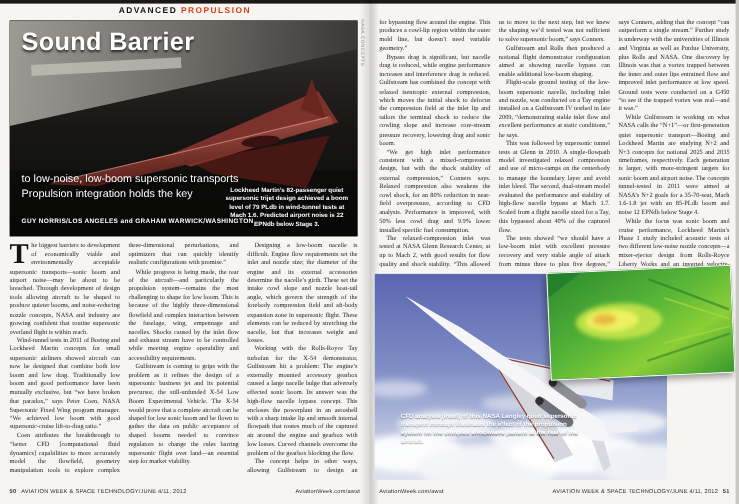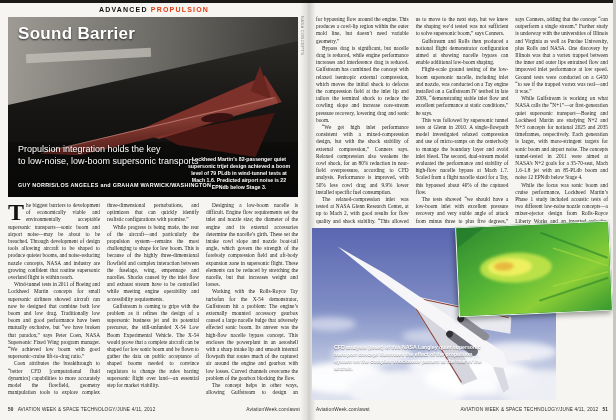--- a/index.html
+++ b/index.html
@@ -12,21 +12,21 @@
   .page{position:absolute;top:0;height:420px;width:308px;}
   .page-left{left:0;}
   .page-right{left:308px;}
 
   .kicker{position:absolute;left:0;top:6px;width:308px;text-align:center;
           font-size:7px;font-weight:bold;letter-spacing:1.2px;color:#111;}
   .kicker .accent{color:#e03c12;}
 
   .hero{position:absolute;left:8px;top:17px;width:290px;height:180px;overflow:hidden;background:#111;}
   .hero svg{position:absolute;left:0;top:0;}
-  .hero-title{position:absolute;left:10px;top:7px;color:#fff;font-size:17px;font-weight:bold;
+  .hero-title{position:absolute;left:10px;top:7px;color:#fff;font-size:21px;font-weight:bold;
               letter-spacing:.3px;text-shadow:0 1px 2px rgba(0,0,0,.7);}
   .standfirst{position:absolute;left:10px;bottom:30px;color:#fff;font-size:9px;line-height:11.5px;
               font-weight:400;text-shadow:0 1px 2px rgba(0,0,0,.8);}
   .byline{position:absolute;left:10px;bottom:9px;color:#fff;font-size:5.4px;font-weight:bold;
           letter-spacing:.3px;text-shadow:0 1px 1px rgba(0,0,0,.8);}
   .hero-caption{position:absolute;right:6px;bottom:6px;width:106px;color:#fff;font-size:5.2px;
                 line-height:6.9px;font-weight:bold;text-align:center;text-shadow:0 1px 1px rgba(0,0,0,.8);}
   .photo-credit{position:absolute;left:300px;top:16px;writing-mode:vertical-rl;font-size:4px;
                 color:#8f8d88;letter-spacing:.4px;}
 
@@ -88,22 +88,22 @@
           <polygon points="150,118 268,108 244,150 168,130" fill="#471713"></polygon>
           <polygon points="128,112 262,70 276,98 150,122" fill="#7c312a"></polygon>
           <polygon points="246,84 258,60 266,94" fill="#692621"></polygon>
           <polygon points="30,124 160,106 270,92 272,99 160,118 70,130" fill="url(#fuse)"></polygon>
           <ellipse cx="210" cy="107" rx="16" ry="4.5" fill="#381110"></ellipse>
           <polyline points="34,123 160,107 268,93" stroke="#d89a90" stroke-width=".7" fill="none" opacity=".8"></polyline>
         </g>
       </svg>
       <div class="hero-title">Sound Barrier</div>
       <div class="standfirst">
+        <div>to low-noise, low-boom supersonic transports</div>
         <div>Propulsion integration holds the key</div>
-        <div>to low-noise, low-boom supersonic transports</div>
       </div>
       <div class="byline">GUY NORRIS/LOS ANGELES and GRAHAM WARWICK/WASHINGTON</div>
       <div class="hero-caption">Lockheed Martin’s 82-passenger quiet supersonic trijet design achieved a boom level of 79 PLdb in wind-tunnel tests at Mach 1.6. Predicted airport noise is 22 EPNdb below Stage 3.</div>
     </div>
     <div class="photo-credit">NASA CONCEPTS</div>
 
     <div class="cols cols-left">
         <p>The biggest barriers to development of economically viable and environmentally acceptable supersonic transports—sonic boom and airport noise—may be about to be breached. Through development of design tools allowing aircraft to be shaped to produce quieter booms, and noise-reducing nozzle concepts, NASA and industry are growing confident that routine supersonic overland flight is within reach.</p>
         <p>Wind-tunnel tests in 2011 of Boeing and Lockheed Martin concepts for small supersonic airliners showed aircraft can now be designed that combine both low boom and low drag. Traditionally low boom and good performance have been mutually exclusive, but “we have broken that paradox,” says Peter Coen, NASA Supersonic Fixed Wing program manager. “We achieved low boom with good supersonic-cruise lift-to-drag ratio.”</p>
         <p>Coen attributes the breakthrough to “better CFD [computational fluid dynamics] capabilities to more accurately model the flowfield, geometry manipulation tools to explore complex three-dimensional perturbations, and optimizers that can quickly identify realistic configurations with promise.”</p>

